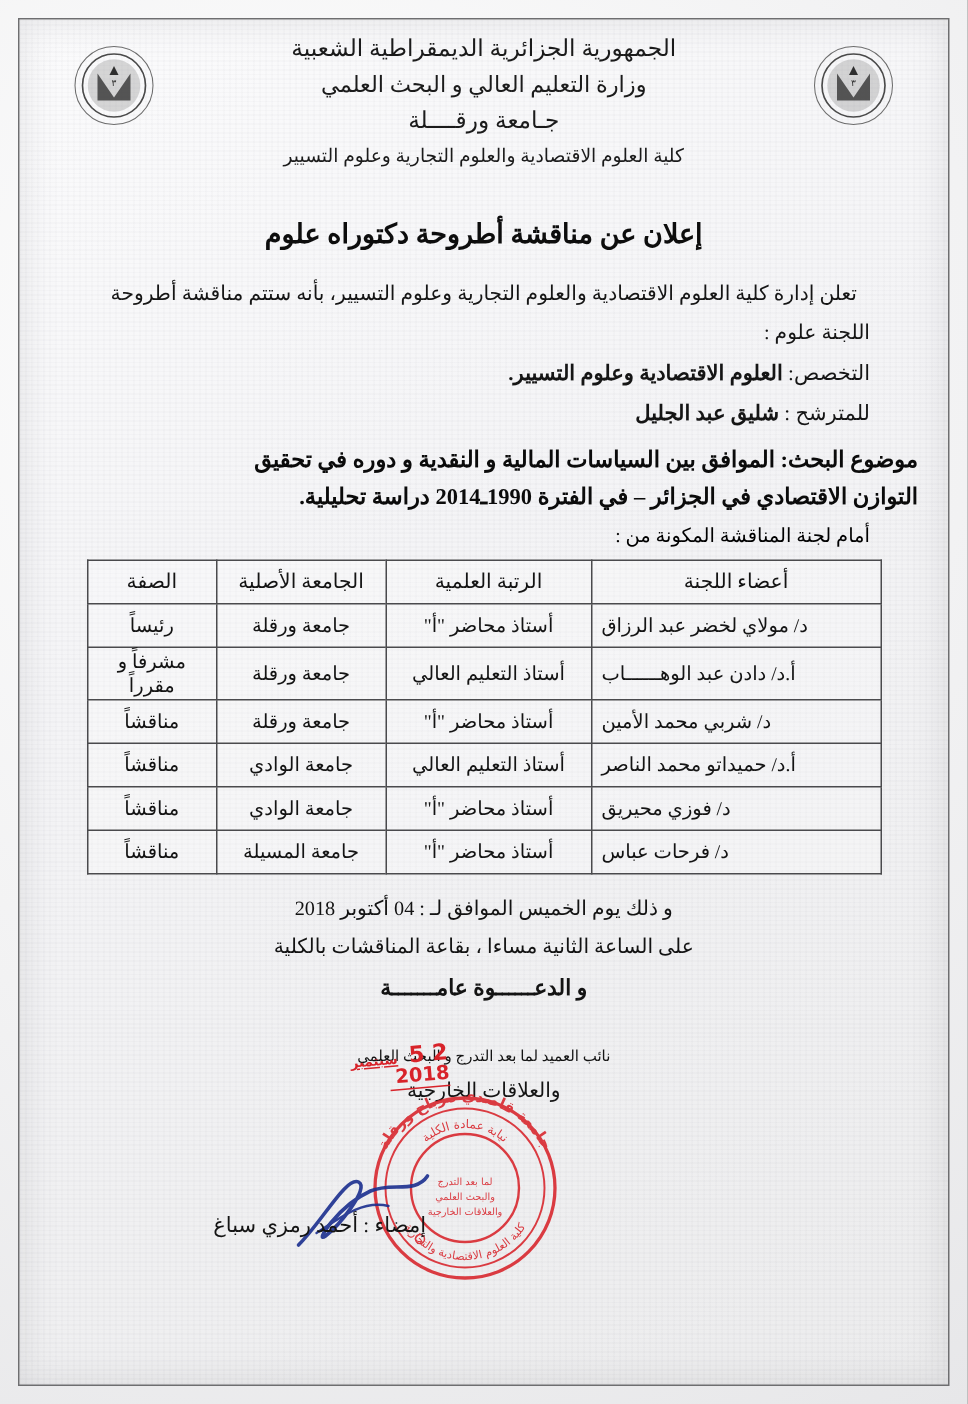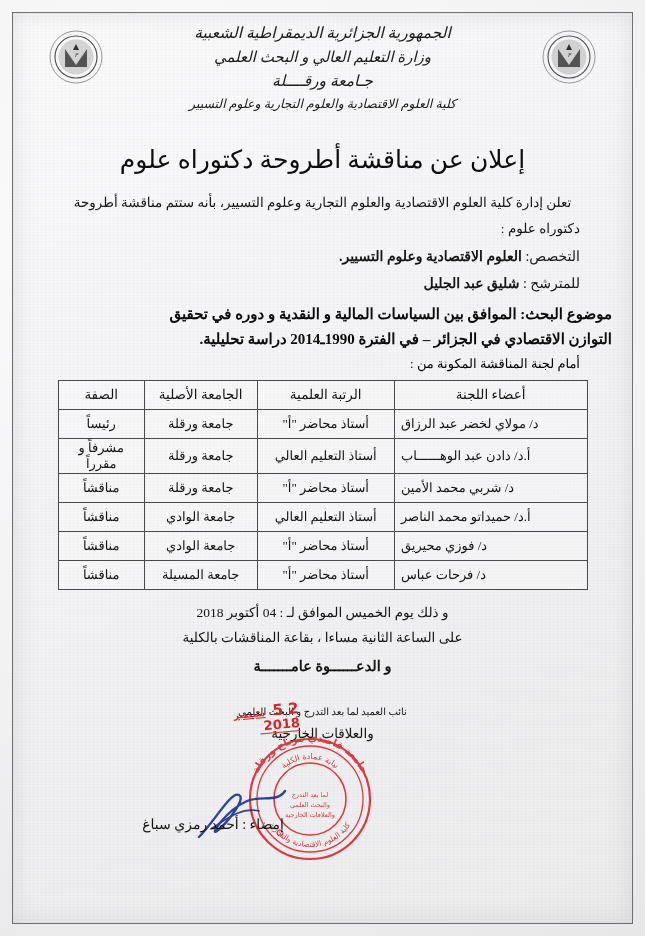--- a/index.html
+++ b/index.html
@@ -28,42 +28,42 @@
   #grain{
     position:absolute;inset:0;pointer-events:none;
     background-image:
       repeating-linear-gradient(0deg,rgba(140,140,150,.035) 0 1px,rgba(0,0,0,0) 1px 3px),
       repeating-linear-gradient(90deg,rgba(140,140,150,.03) 0 1px,rgba(0,0,0,0) 1px 4px);
     mix-blend-mode:multiply;
   }
   .content{position:relative;z-index:3;padding:0 18px;}
 
   
-  .header-zone{position:relative;height:118px;font-style:italic;}
+  .header-zone{position:relative;height:118px;}
   .logo{
     position:absolute;top:14px;width:66px;height:60px;
   }
   .logo.left{left:12px;}
   .logo.right{right:12px;}
   .logo svg{display:block;width:66px;height:60px;}
 
   .hdr-lines{
     text-align:center;padding-top:8px;
     color:#1b1b1b;
   }
   .hdr1{font-size:15.5px;line-height:1.55;}
   .hdr2{font-size:15px;line-height:1.6;}
   .hdr3{font-size:15.5px;line-height:1.6;letter-spacing:1.6px;}
   .hdr4{font-size:12.5px;line-height:1.6;}
 
   
   .main-title{
     text-align:center;
-    font-size:25px;
-    font-weight:normal;
+    font-size:18px;
+    font-weight:bold;
     color:#0d0d0d;
     margin:14px 0 16px 0;
     letter-spacing:.5px;
   }
 
   
   .para{color:#151515;font-size:13.5px;line-height:1.95;}
   .para.indent{text-align:center;}
   .para.r{text-align:right;padding-right:34px;}
   .cand{font-size:14px;}
@@ -176,21 +176,21 @@
           <div class="hdr1">الجمهورية الجزائرية الديمقراطية الشعبية</div>
           <div class="hdr2">وزارة التعليم العالي و البحث العلمي</div>
           <div class="hdr3">جـامعة  ورقــــلة</div>
           <div class="hdr4">كلية العلوم الاقتصادية والعلوم التجارية وعلوم التسيير</div>
         </div>
       </div>
 
       <div class="main-title">إعلان عن مناقشة أطروحة دكتوراه علوم</div>
 
       <div class="para indent">تعلن إدارة كلية العلوم الاقتصادية والعلوم التجارية وعلوم التسيير، بأنه ستتم مناقشة أطروحة</div>
-      <div class="para r">دكتوراه علوم :</div>
+      <div class="para r">اللجنة علوم :</div>
       <div class="para r cand">
         <span>التخصص:</span>
         <b>العلوم  الاقتصادية وعلوم التسيير.</b>
       </div>
       <div class="para r cand">
         <span>للمترشح :</span>
         <b>شليق عبد الجليل</b>
       </div>
 
       <div class="subject">

